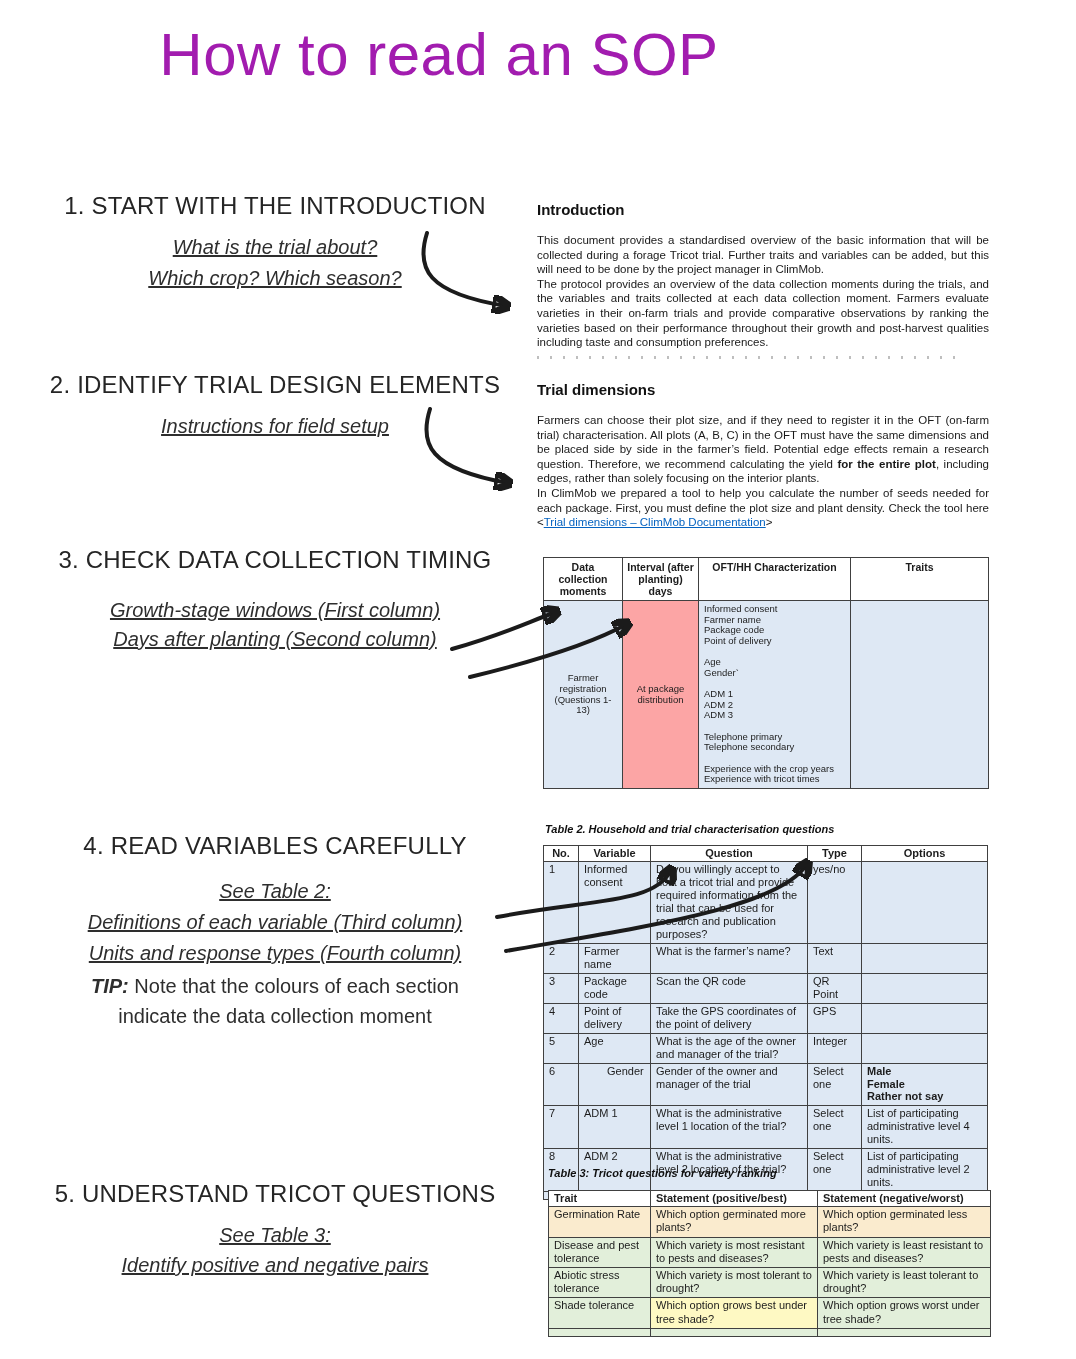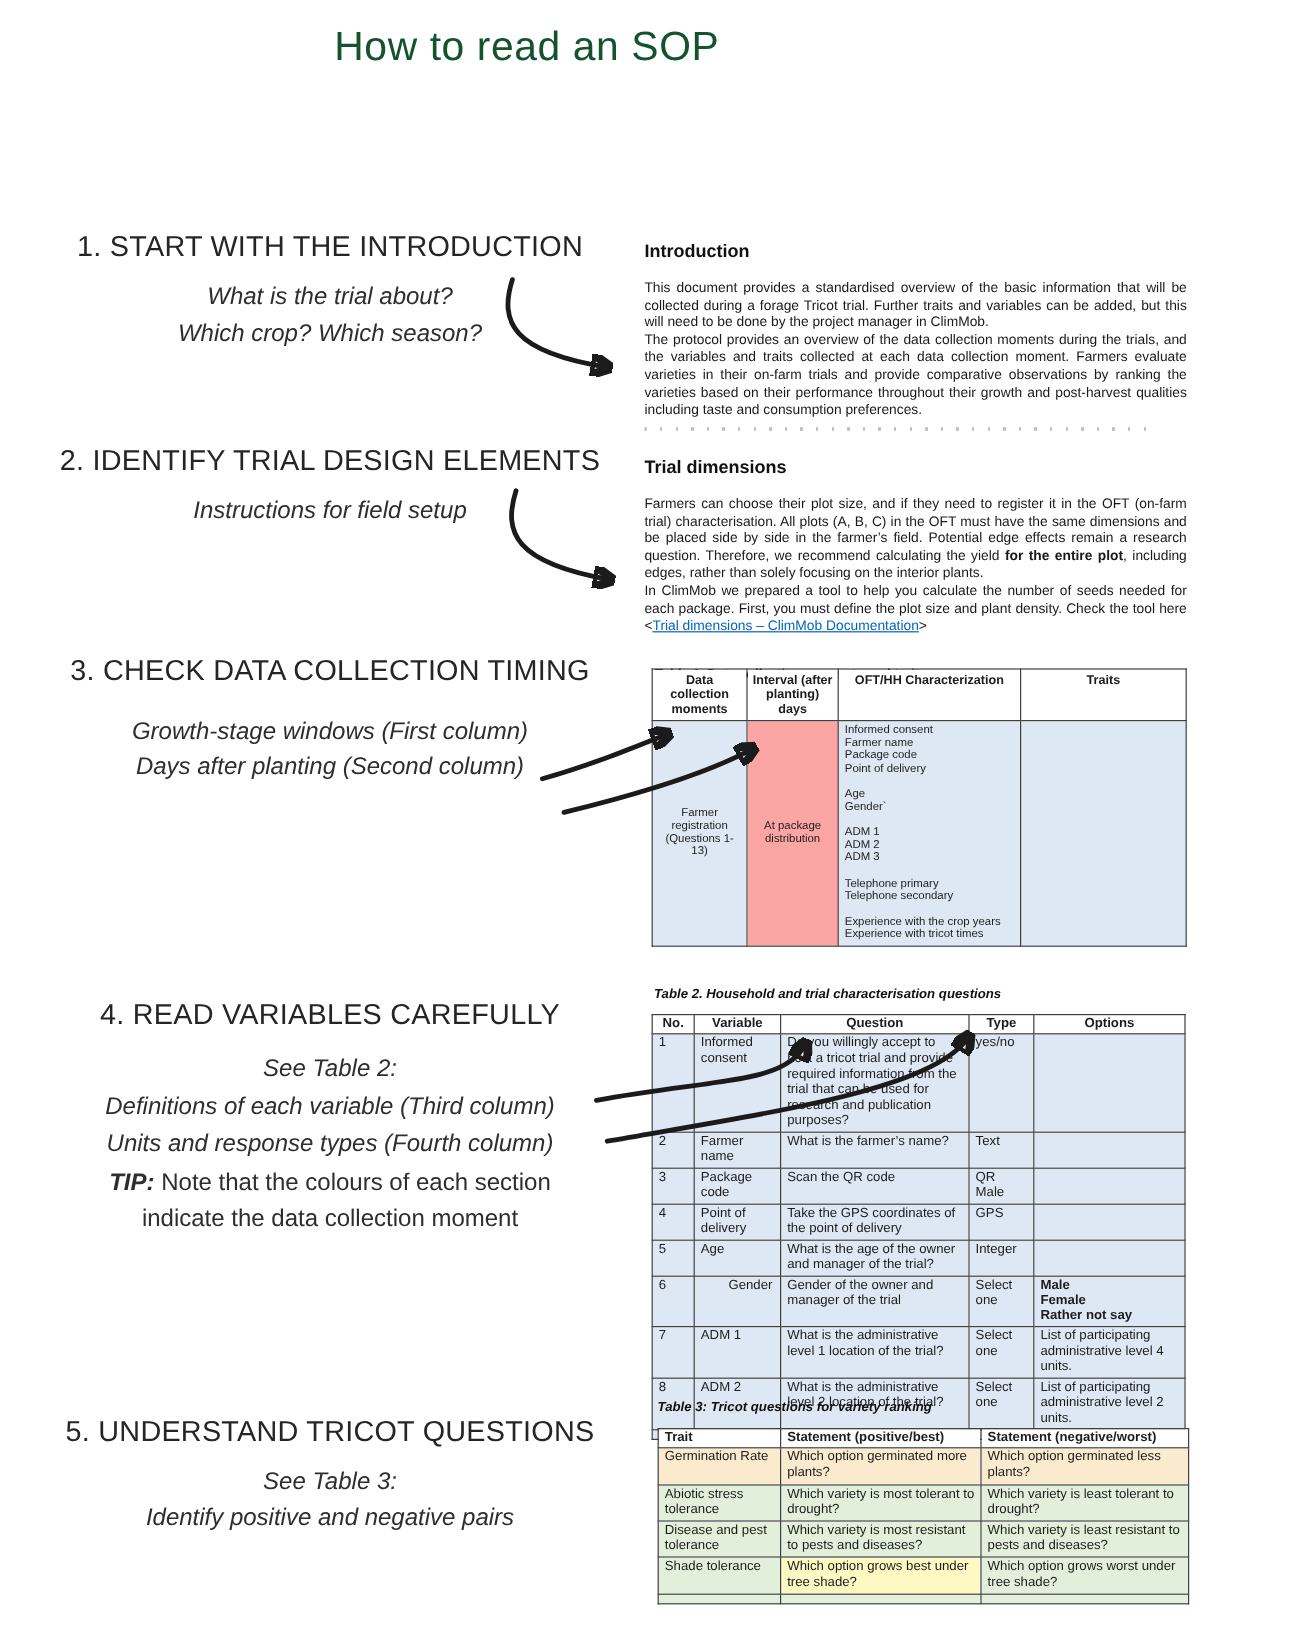--- a/index.html
+++ b/index.html
@@ -10,23 +10,23 @@
     font-family:"Liberation Sans",sans-serif;
     color:#1c1c1c;
     overflow:hidden;
   }
   .abs{position:absolute;}
 
   
   .page-title{
     top:20px;left:0;width:878px;
     text-align:center;
-    font-size:34px;
+    font-size:60px;
     letter-spacing:0.5px;
-    color:#14532d;
+    color:#a21caf;
   }
 
   
   .step{
     left:36px;width:478px;
     text-align:center;
     color:#2a2a2a;
   }
   .step-heading{
     font-size:24px;
@@ -34,21 +34,21 @@
     white-space:nowrap;
     color:#252525;
   }
   .step-lines{
     margin-top:12px;
     font-size:20px;
     font-style:italic;
     line-height:1.55;
     color:#2e2e2e;
   }
-  .step-lines .line{white-space:nowrap;}
+  .step-lines .line{white-space:nowrap;text-decoration:underline;}
   .tip-lines{
     margin-top:2px;
     font-size:20px;
     line-height:1.5;
     width:434px;margin-left:auto;margin-right:auto;
     color:#2e2e2e;
   }
   .tip-label{font-weight:bold;font-style:italic;}
 
   
@@ -242,21 +242,21 @@
     <td style="background-color: rgb(222, 232, 244);">2</td>
     <td style="background-color: rgb(222, 232, 244);">Farmer name</td>
     <td style="background-color: rgb(222, 232, 244);">What is the farmer’s name?</td>
     <td style="background-color: rgb(222, 232, 244);">Text</td>
     <td style="background-color: rgb(222, 232, 244);"></td>
   </tr>
   <tr>
     <td style="background-color: rgb(222, 232, 244);">3</td>
     <td style="background-color: rgb(222, 232, 244);">Package code</td>
     <td style="background-color: rgb(222, 232, 244);">Scan the QR code</td>
-    <td style="background-color: rgb(222, 232, 244);">QR Male</td>
+    <td style="background-color: rgb(222, 232, 244);">QR Point</td>
     <td style="background-color: rgb(222, 232, 244);"></td>
   </tr>
   <tr>
     <td style="background-color: rgb(222, 232, 244);">4</td>
     <td style="background-color: rgb(222, 232, 244);">Point of delivery</td>
     <td style="background-color: rgb(222, 232, 244);">Take the GPS coordinates of the point of delivery</td>
     <td style="background-color: rgb(222, 232, 244);">GPS</td>
     <td style="background-color: rgb(222, 232, 244);"></td>
   </tr>
   <tr>
@@ -311,28 +311,28 @@
     <th>Trait</th>
     <th>Statement (positive/best)</th>
     <th>Statement (negative/worst)</th>
   </tr>
   <tr>
     <td style="background-color: rgb(250, 235, 206);">Germination Rate</td>
     <td style="background-color: rgb(250, 235, 206);">Which option germinated more plants?</td>
     <td style="background-color: rgb(250, 235, 206);">Which option germinated less plants?</td>
   </tr>
   <tr>
+    <td style="background-color: rgb(226, 239, 218);">Disease and pest tolerance</td>
+    <td style="background-color: rgb(226, 239, 218);">Which variety is most resistant to pests and diseases?</td>
+    <td style="background-color: rgb(226, 239, 218);">Which variety is least resistant to pests and diseases?</td>
+  </tr>
+  <tr>
     <td style="background-color: rgb(226, 239, 218);">Abiotic stress tolerance</td>
     <td style="background-color: rgb(226, 239, 218);">Which variety is most tolerant to drought?</td>
     <td style="background-color: rgb(226, 239, 218);">Which variety is least tolerant to drought?</td>
-  </tr>
-  <tr>
-    <td style="background-color: rgb(226, 239, 218);">Disease and pest tolerance</td>
-    <td style="background-color: rgb(226, 239, 218);">Which variety is most resistant to pests and diseases?</td>
-    <td style="background-color: rgb(226, 239, 218);">Which variety is least resistant to pests and diseases?</td>
   </tr>
   <tr>
     <td style="background-color: rgb(226, 239, 218);">Shade tolerance</td>
     <td style="background-color: #fef9c3;">Which option grows best under tree shade?</td>
     <td style="background-color: rgb(226, 239, 218);">Which option grows worst under tree shade?</td>
   </tr>
   <tr>
     <td class="sliver" style="background-color: rgb(226, 239, 218);"></td>
     <td class="sliver" style="background-color: rgb(226, 239, 218);"></td>
     <td class="sliver" style="background-color: rgb(226, 239, 218);"></td>

